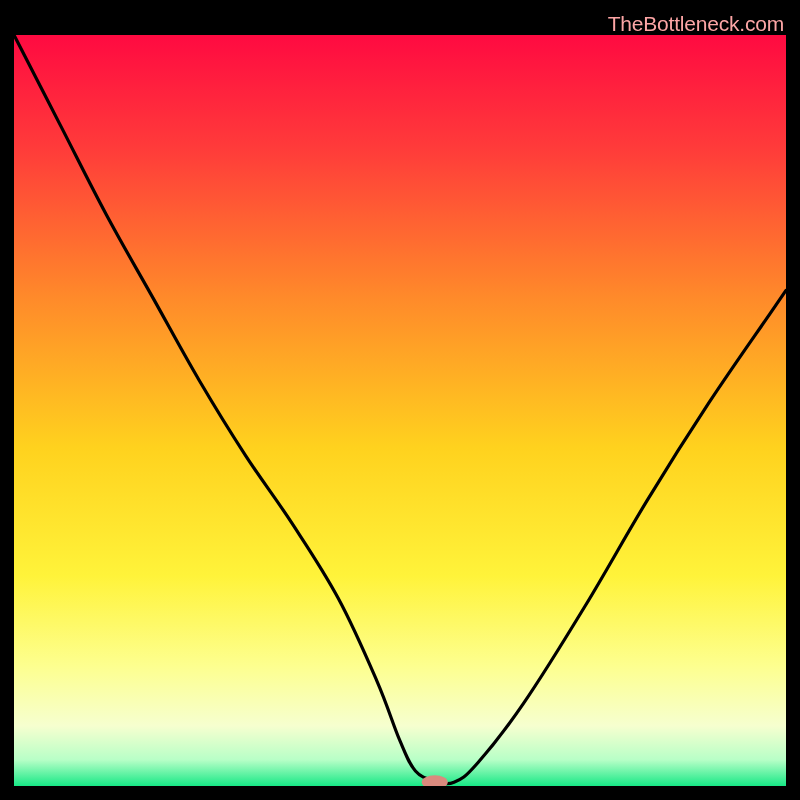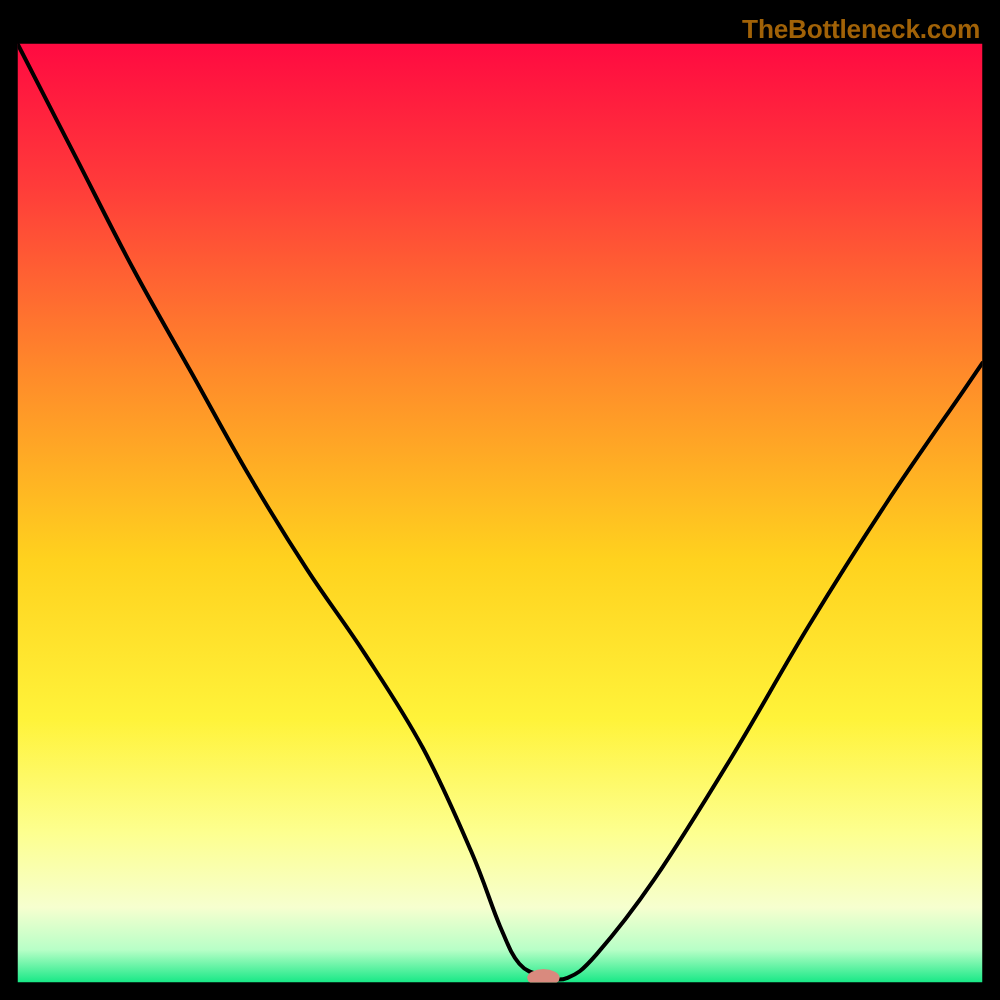--- a/index.html
+++ b/index.html
@@ -16,23 +16,23 @@
     left: 14px;
     top: 14px;
     width: 772px;
     height: 772px;
     background: #000;
   }
   .watermark {
     position: absolute;
     top: -2px;
     right: 2px;
-    color: #a16207;
+    color: #fca5a5;
     font-size: 21px;
-    font-weight: 700;
+    font-weight: 400;
     letter-spacing: -0.2px;
     margin-left: 22px;
   }
   svg {
     display: block;
   }
 </style>
 </head>
 <body>
 

